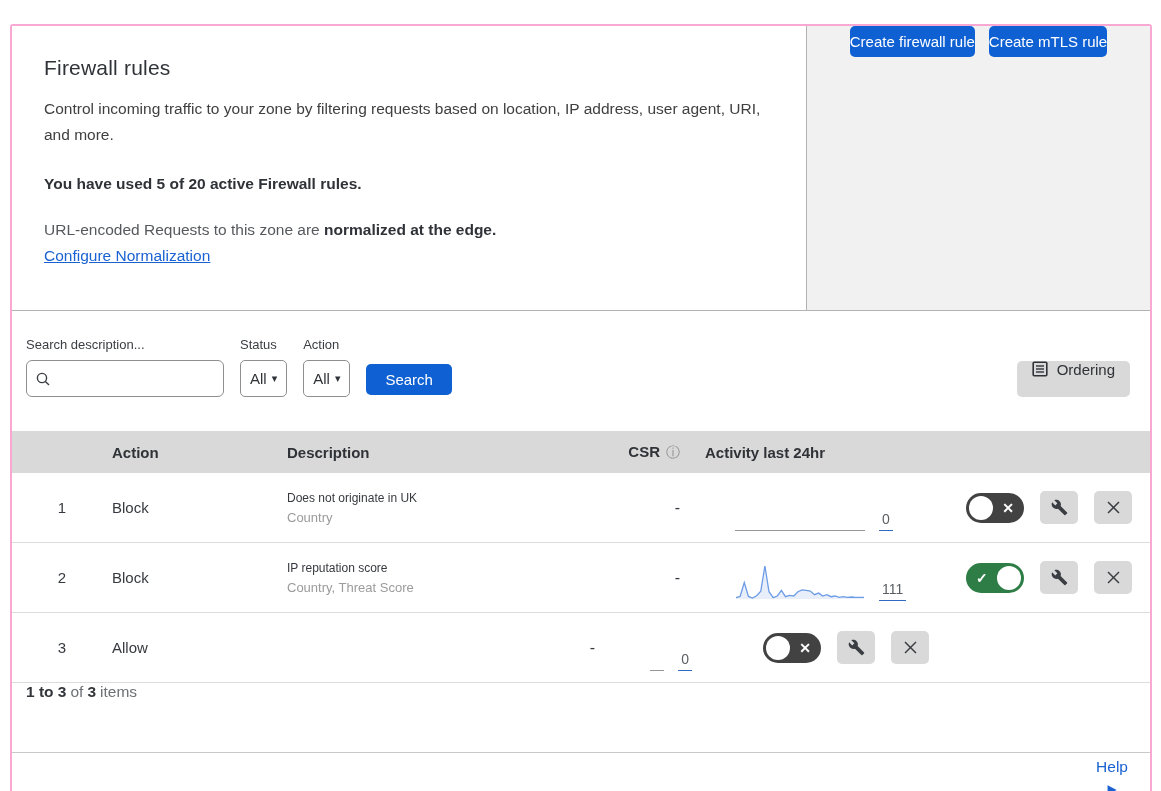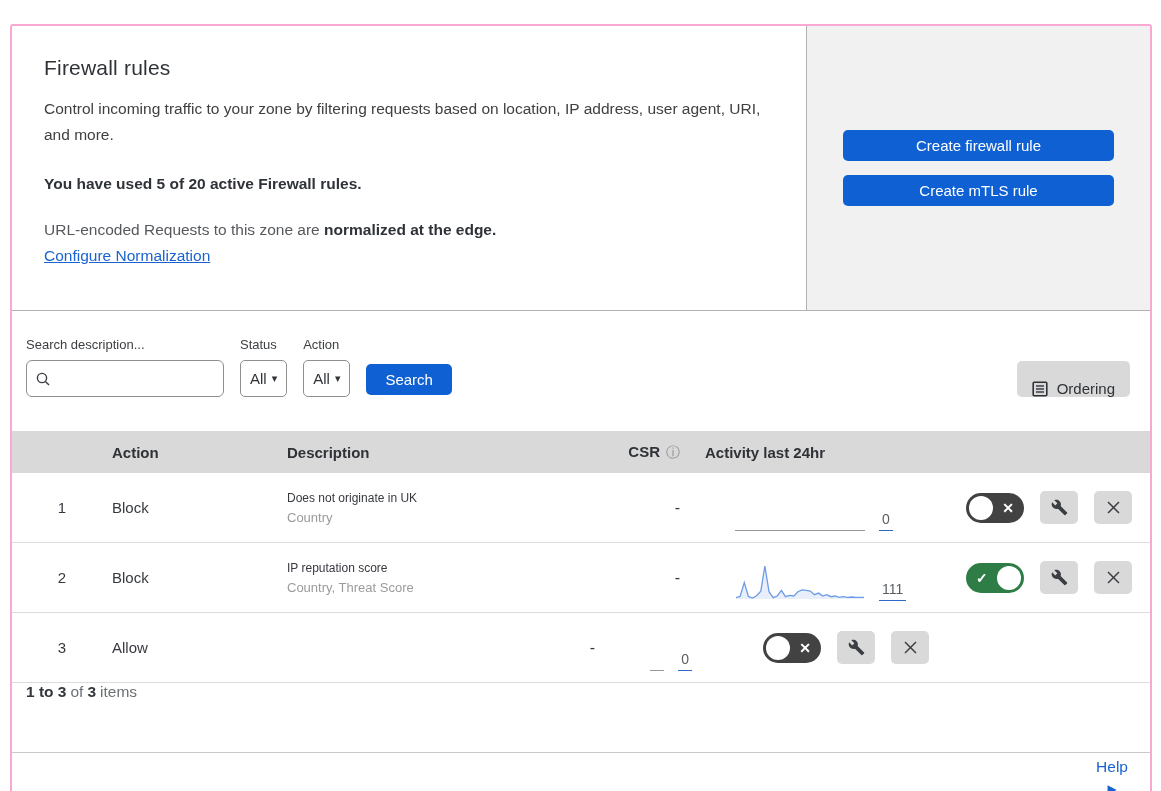--- a/index.html
+++ b/index.html
@@ -22,21 +22,21 @@
   
   .top-section{display:flex;height:285px;border-bottom:1px solid #b2b2b2;}
   .intro-card{flex:1;background:#fff;border-right:1px solid #b2b2b2;padding:30px 44px 0 32px;}
   .intro-card h1{font-size:21px;font-weight:400;color:#2f3338;margin-bottom:16px;letter-spacing:.2px;}
   .intro-card .desc{font-size:15.5px;line-height:1.7;color:#404040;max-width:720px;margin-bottom:26px;}
   .intro-card .usage{font-size:15.5px;font-weight:700;color:#2f3338;margin-bottom:28px;}
   .intro-card .norm{font-size:15.5px;color:#55585c;margin-bottom:8px;}
   .intro-card .norm b{color:#2f3338;}
   .intro-card a.link{font-size:15.5px;color:var(--link);text-decoration:underline;cursor:pointer;}
   .actions-panel{
-    width:343px;background:#f1f1f2;display:flex;flex-direction:column;
+    width:343px;background:#f1f1f2;display:flex;flex-direction:row;
     justify-content:center;gap:14px;padding:0 36px;
   }
   .btn-primary{
     background:var(--blue);color:#fff;border:none;border-radius:5px;
     height:31px;font-size:15px;font-family:inherit;cursor:pointer;white-space:nowrap;
   }
   
   .filter-bar{height:120px;padding:26px 20px 0 14px;display:flex;align-items:flex-start;}
   .filter-group{display:flex;flex-direction:column;}
   .filter-group label{font-size:13px;color:#3b3e42;margin-bottom:8px;}
@@ -50,21 +50,21 @@
     height:37px;min-width:46px;border:1px solid #8f8f8f;border-radius:5px;background:#fff;
     display:flex;align-items:center;justify-content:center;gap:5px;padding:0 9px;
     font-size:15px;color:#2f3338;cursor:pointer;
   }
   .dropdown .caret{font-size:11px;color:#2f3338;line-height:1;}
   .gap16{margin-left:16px;}
   .btn-search{margin-left:16px;margin-top:27px;padding:0 19px;}
   .btn-ordering{
     margin-left:auto;margin-top:24px;height:36px;
     background:#d9d9d9;color:#2f3338;border:none;border-radius:5px;
-    display:flex;align-items:flex-end;gap:9px;padding:0 15px;font-size:15px;font-family:inherit;cursor:pointer;
+    display:flex;align-items:flex-start;gap:9px;padding:0 15px;font-size:15px;font-family:inherit;cursor:pointer;
   }
   
   .tgrid{display:grid;grid-template-columns:100px 175px 320px 85px 255px 1fr;align-items:center;}
   .thead{height:42px;background:#d9d9d9;font-size:15px;font-weight:700;color:#2f3237;}
   .thead .col-num{text-align:center;}
   .col-csr{text-align:right;padding-right:12px;}
   .thead .col-csr .info{font-weight:400;color:#8d8d8d;font-size:14px;margin-left:6px;}
   .trow{height:70px;border-bottom:1px solid #dcdcdc;background:#fff;}
   .trow .col-num{text-align:center;font-size:15px;}
   .trow .col-action{font-size:15px;}

